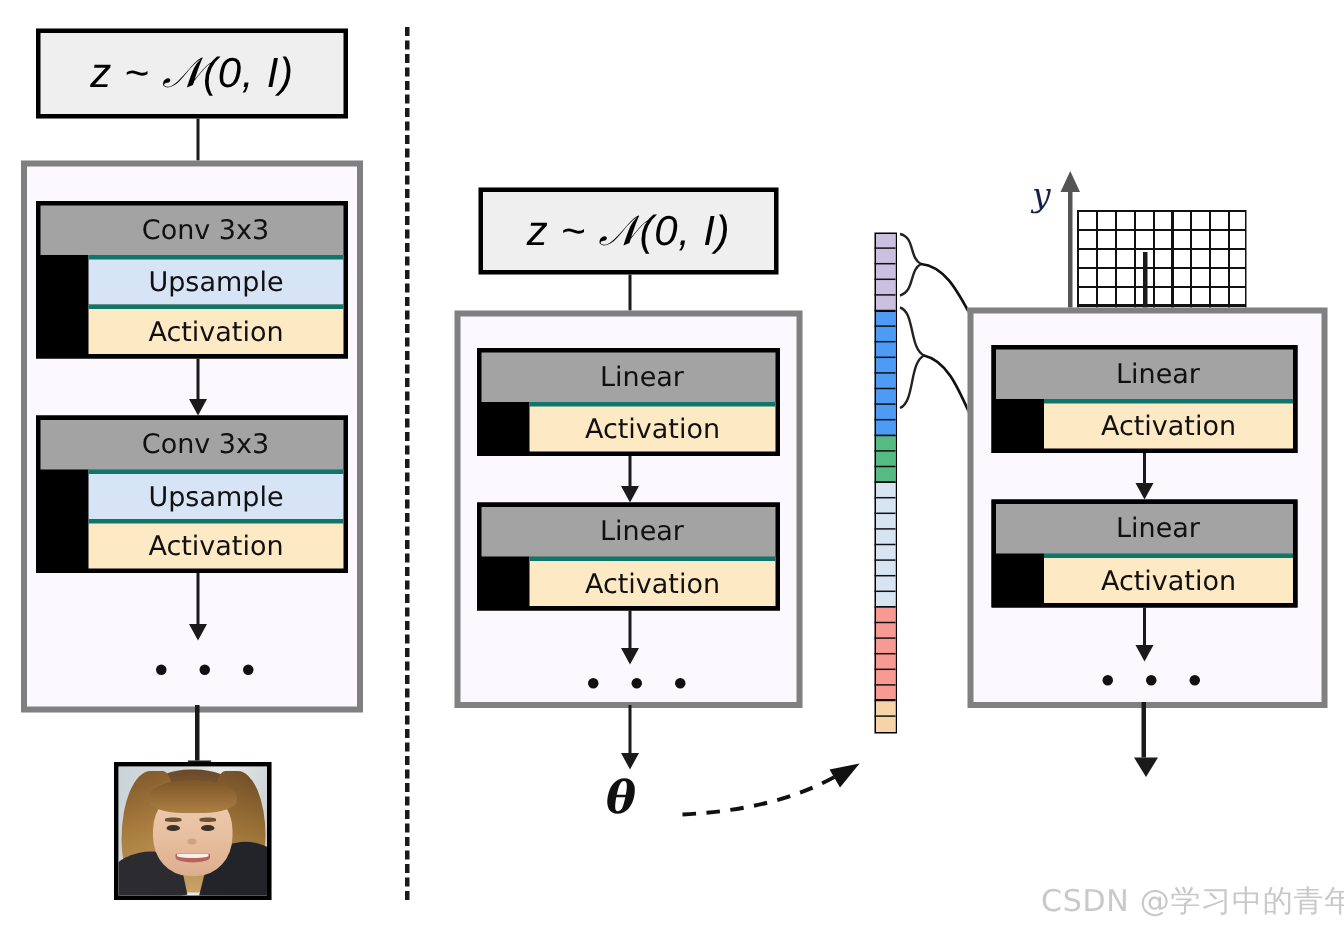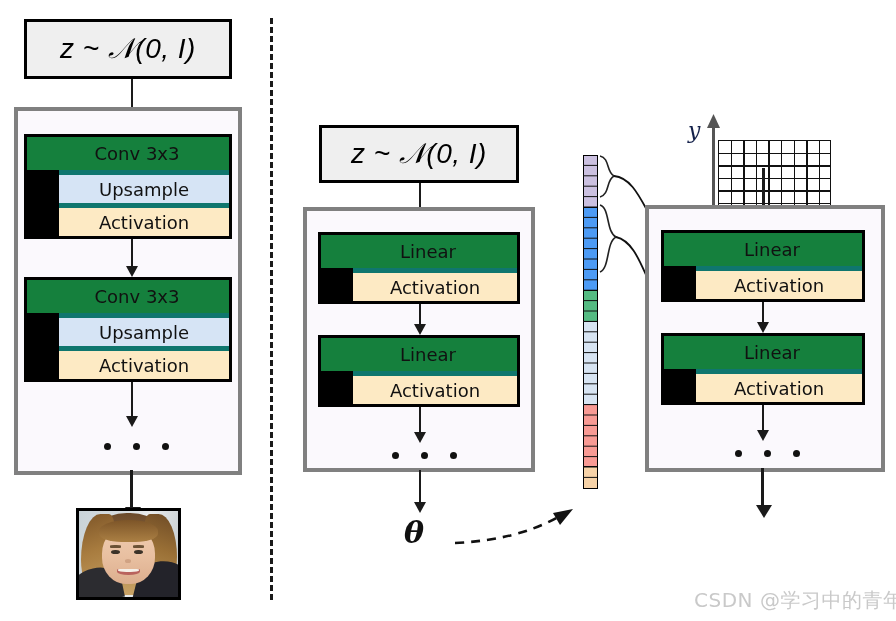--- a/index.html
+++ b/index.html
@@ -23,22 +23,22 @@
     background:#fbf9fd;border:4px solid #808080;box-sizing:border-box;
   }
 
   
   .stack{border:3px solid #000;box-sizing:border-box;background:#000;}
   .row{
     display:flex;align-items:center;justify-content:center;
     font-size:18px;color:#111;box-sizing:border-box;
     font-family:"DejaVu Sans", sans-serif;
   }
-  .row + .row{border-top:5px solid #0f766e;margin-left:32px;}
-  .c-green{background:#15803d;padding-left:18px;}
+  .row + .row{border-top:3px solid #0f766e;margin-left:32px;}
+  .c-green{background:#a3a3a3;padding-left:18px;}
   .c-blue{background:#d6e4f5;}
   .c-orange{background:#fdeac4;}
 
   
   .arrow-line{background:#1a1a1a;width:2.5px;}
   .arrow-head{
     width:0;height:0;border-left:6px solid transparent;
     border-right:6px solid transparent;border-top:11px solid #1a1a1a;
   }
   .arrow-line.thick{width:3.5px;}

